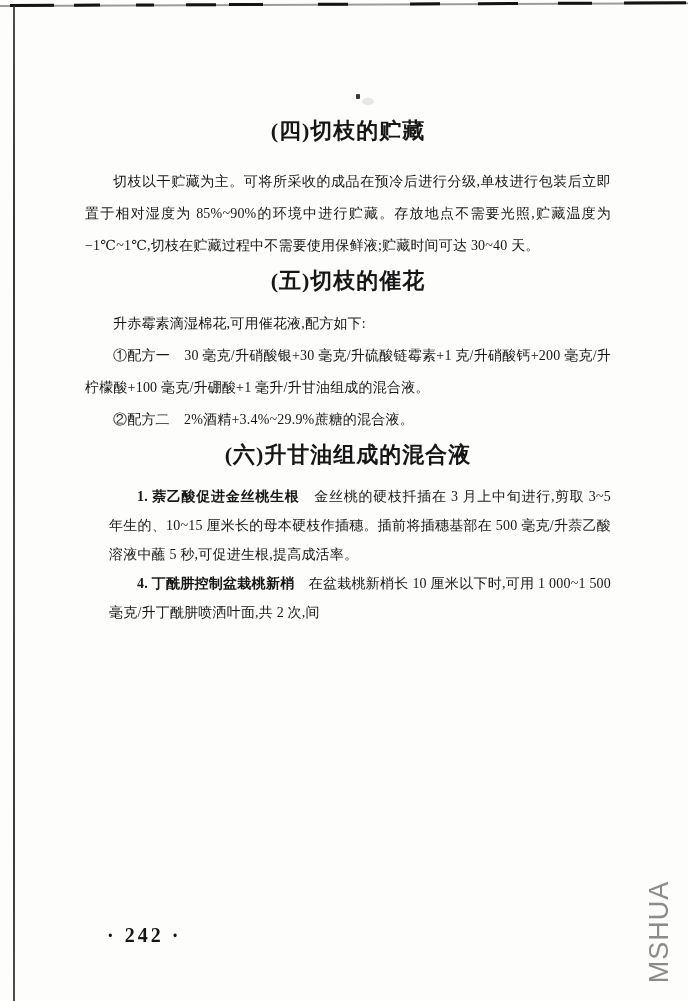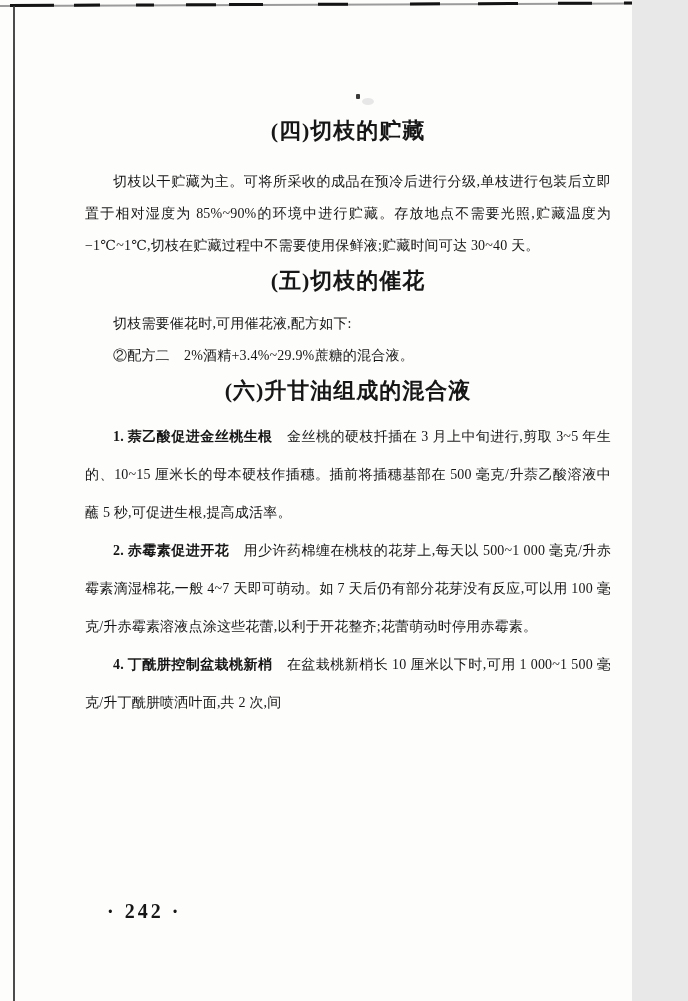--- a/index.html
+++ b/index.html
@@ -1,18 +1,18 @@
 <!DOCTYPE html>
 <html><head>
 <meta charset="utf-8">
 <style>
   html,body { margin:0; padding:0; background:#e8e8e8; }
   .page {
     position:relative;
-    width:632px; height:1001px;
+    width:688px; height:1001px;
     background:#fdfdfc;
     overflow:hidden;
     font-family:"Liberation Serif","DejaVu Serif",serif;
     color:#161616;
   }
 
   
   .top-line {
     position:absolute; left:-4px; top:5px; width:700px; height:2px;
     background:#9b9b9b; transform:rotate(-0.22deg); transform-origin:left center;
@@ -30,25 +30,25 @@
   .content { position:absolute; left:85px; top:116px; width:526px; }
   .heading {
     font-size:22px; line-height:30px; font-weight:700;
     text-align:center; margin:0 0 20px 0; letter-spacing:1px;
   }
   .heading.mid { margin-top:4px; margin-bottom:12px; }
   .para {
     font-size:14px; line-height:32px; margin:0;
     text-indent:2em; text-align:justify; letter-spacing:0.2px;
   }
-  .sec6 .para { line-height:38px; }
+  .sec6 .para { line-height:29px;margin-left:24px; }
   .item-title { font-weight:700; }
 
   .page-number {
-    position:absolute; left:107px; top:900px;
+    position:absolute; left:107px; top:924px;
     font-size:20px; font-weight:700; letter-spacing:3px;
   }
   .watermark {
     position:absolute; left:600px; top:916px; width:120px; height:32px;
     transform:rotate(-90deg);
     font-family:"Liberation Sans","DejaVu Sans",sans-serif;
     font-size:27px; color:#8b8b8b; letter-spacing:1px; text-align:center;
   }
 </style>
 </head>
@@ -74,30 +74,30 @@
 
   <div class="content">
 
     <div>
       <h2 class="heading">(四)切枝的贮藏</h2>
       <p class="para">切枝以干贮藏为主。可将所采收的成品在预冷后进行分级,单枝进行包装后立即置于相对湿度为 85%~90%的环境中进行贮藏。存放地点不需要光照,贮藏温度为−1℃~1℃,切枝在贮藏过程中不需要使用保鲜液;贮藏时间可达 30~40 天。</p>
     </div>
 
     <div>
       <h2 class="heading mid">(五)切枝的催花</h2>
-      <p class="para">切枝需要催花时,可用催花液,配方如下:</p>
+      <p class="para">升赤霉素滴湿棉花,可用催花液,配方如下:</p>
+      <p class="para">①配方一　30 毫克/升硝酸银+30 毫克/升硫酸链霉素+1 克/升硝酸钙+200 毫克/升柠檬酸+100 毫克/升硼酸+1 毫升/升甘油组成的混合液。</p>
       <p class="para">②配方二　2%酒精+3.4%~29.9%蔗糖的混合液。</p>
     </div>
 
     <div class="sec6">
       <h2 class="heading mid">(六)升甘油组成的混合液</h2>
 
       <p class="para"><span class="item-title">1. 萘乙酸促进金丝桃生根</span><span>　金丝桃的硬枝扦插在 3 月上中旬进行,剪取 3~5 年生的、10~15 厘米长的母本硬枝作插穗。插前将插穗基部在 500 毫克/升萘乙酸溶液中蘸 5 秒,可促进生根,提高成活率。</span></p>
 
-      <p class="para"><span class="item-title">2. 赤霉素促进开花</span><span>　用少许药棉缠在桃枝的花芽上,每天以 500~1 000 毫克/升赤霉素滴湿棉花,一般 4~7 天即可萌动。如 7 天后仍有部分花芽没有反应,可以用 100 毫克/升赤霉素溶液点涂这些花蕾,以利于开花整齐;花蕾萌动时停用赤霉素。</span></p>
 
       <p class="para"><span class="item-title">4. 丁酰肼控制盆栽桃新梢</span><span>　在盆栽桃新梢长 10 厘米以下时,可用 1 000~1 500 毫克/升丁酰肼喷洒叶面,共 2 次,间</span></p>
     </div>
 
   </div>
 
   <div class="page-number">· 242 ·</div>
 
   <div class="watermark">MSHUA</div>
 

